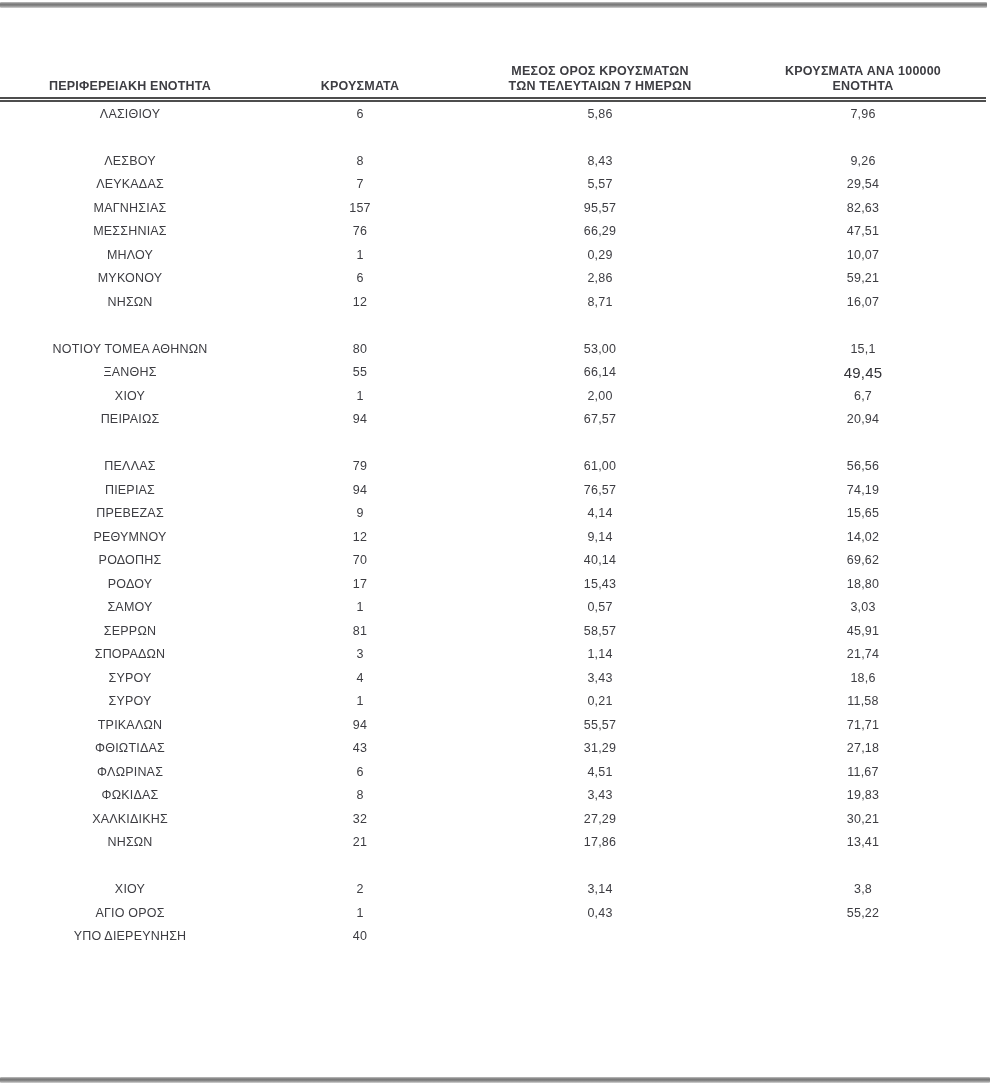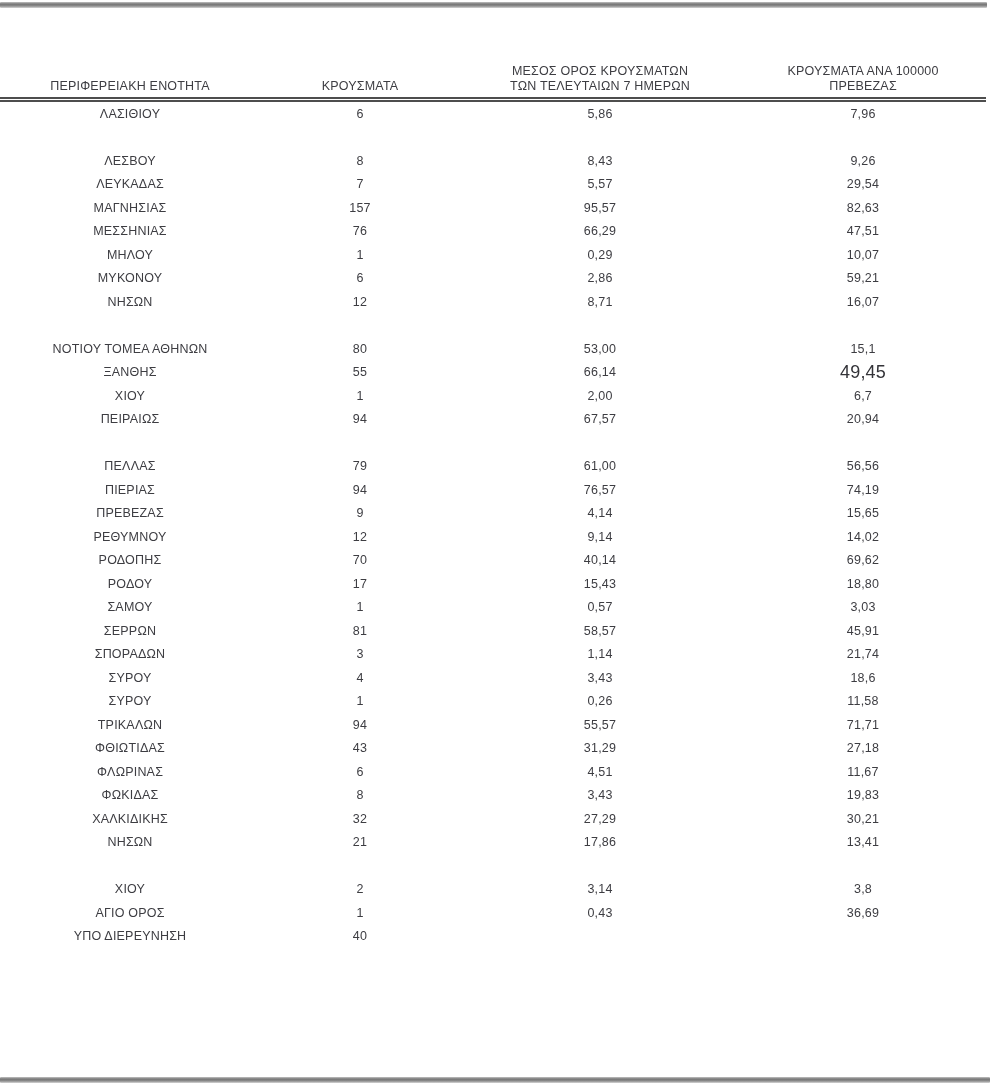--- a/index.html
+++ b/index.html
@@ -39,21 +39,21 @@
     width: 986px;
     border-collapse: collapse;
     table-layout: fixed;
   }
   col.c-region  { width: 260px; }
   col.c-cases   { width: 200px; }
   col.c-avg7    { width: 280px; }
   col.c-per100k { width: 246px; }
 
   thead th {
-    font-weight: 400;
+    font-weight: 700;
     font-size: 12.5px;
     line-height: 15px;
     letter-spacing: 0.2px;
     text-align: center;
     vertical-align: bottom;
     padding: 30px 4px 3px 4px;
     white-space: pre-line;
     color: #3d3d42;
     
     border-bottom: 5px double #4e4e4e;
@@ -63,21 +63,21 @@
     padding: 0 4px;
     font-size: 12.5px;
     letter-spacing: 0.2px;
     text-align: center;
     vertical-align: middle;
     color: #3d3d42;
     white-space: nowrap;
   }
   tbody tr.spacer td { height: 23.5px; }
   tbody td.emph {
-    font-size: 18px;
+    font-size: 15px;
     color: #333338;
   }
 </style>
 </head>
 <body>
 
 <div class="page">
 
   <div class="page-rule top"></div>
 
@@ -88,21 +88,21 @@
       <col class="c-avg7">
       <col class="c-per100k">
     </colgroup>
     <thead>
       <tr>
         <th>ΠΕΡΙΦΕΡΕΙΑΚΗ ΕΝΟΤΗΤΑ</th>
         <th>ΚΡΟΥΣΜΑΤΑ</th>
         <th>ΜΕΣΟΣ ΟΡΟΣ ΚΡΟΥΣΜΑΤΩΝ
 ΤΩΝ ΤΕΛΕΥΤΑΙΩΝ 7 ΗΜΕΡΩΝ</th>
         <th>ΚΡΟΥΣΜΑΤΑ ΑΝΑ 100000
-ΠΡΕΒΕΖΑΣ</th>
+ΕΝΟΤΗΤΑ</th>
       </tr>
     </thead>
     <tbody>
         <tr>
           <td>ΛΑΣΙΘΙΟΥ</td>
           <td>6</td>
           <td>5,86</td>
           <td>7,96</td>
         </tr>
         <tr class="spacer">
@@ -236,21 +236,21 @@
         </tr>
         <tr>
           <td>ΣΥΡΟΥ</td>
           <td>4</td>
           <td>3,43</td>
           <td>18,6</td>
         </tr>
         <tr>
           <td>ΣΥΡΟΥ</td>
           <td>1</td>
-          <td>0,26</td>
+          <td>0,21</td>
           <td>11,58</td>
         </tr>
         <tr>
           <td>ΤΡΙΚΑΛΩΝ</td>
           <td>94</td>
           <td>55,57</td>
           <td>71,71</td>
         </tr>
         <tr>
           <td>ΦΘΙΩΤΙΔΑΣ</td>
@@ -288,21 +288,21 @@
         <tr>
           <td>ΧΙΟΥ</td>
           <td>2</td>
           <td>3,14</td>
           <td>3,8</td>
         </tr>
         <tr>
           <td>ΑΓΙΟ ΟΡΟΣ</td>
           <td>1</td>
           <td>0,43</td>
-          <td>36,69</td>
+          <td>55,22</td>
         </tr>
         <tr>
           <td>ΥΠΟ ΔΙΕΡΕΥΝΗΣΗ</td>
           <td>40</td>
           <td></td>
           <td></td>
         </tr>
       </tbody>
   </table>
 

